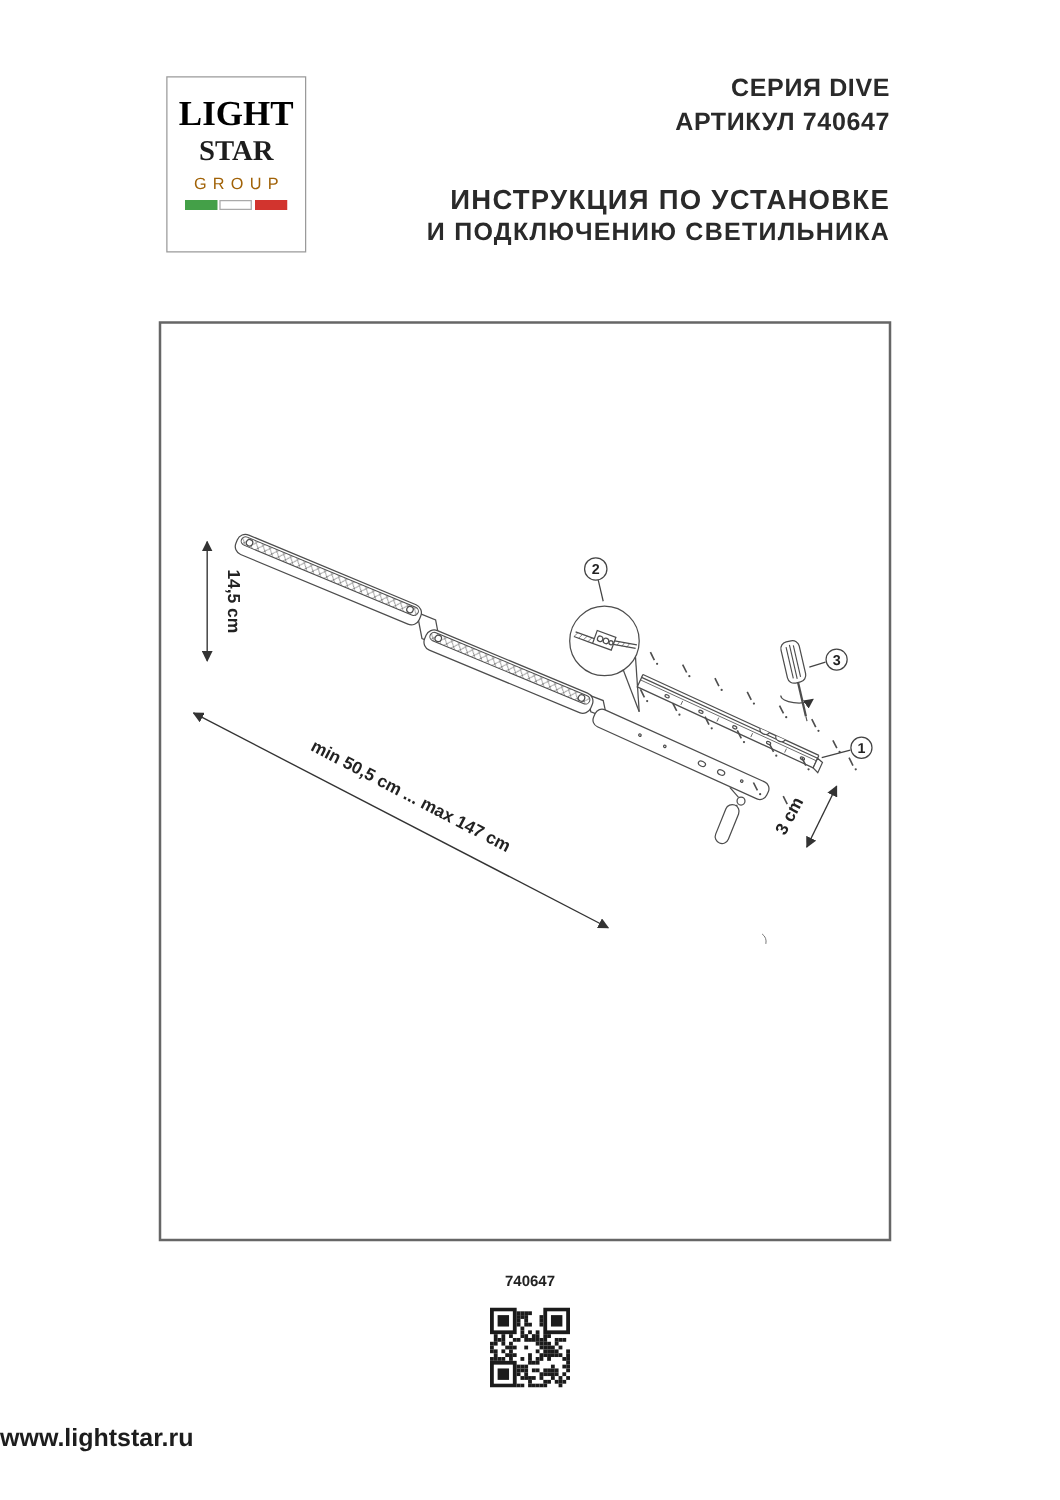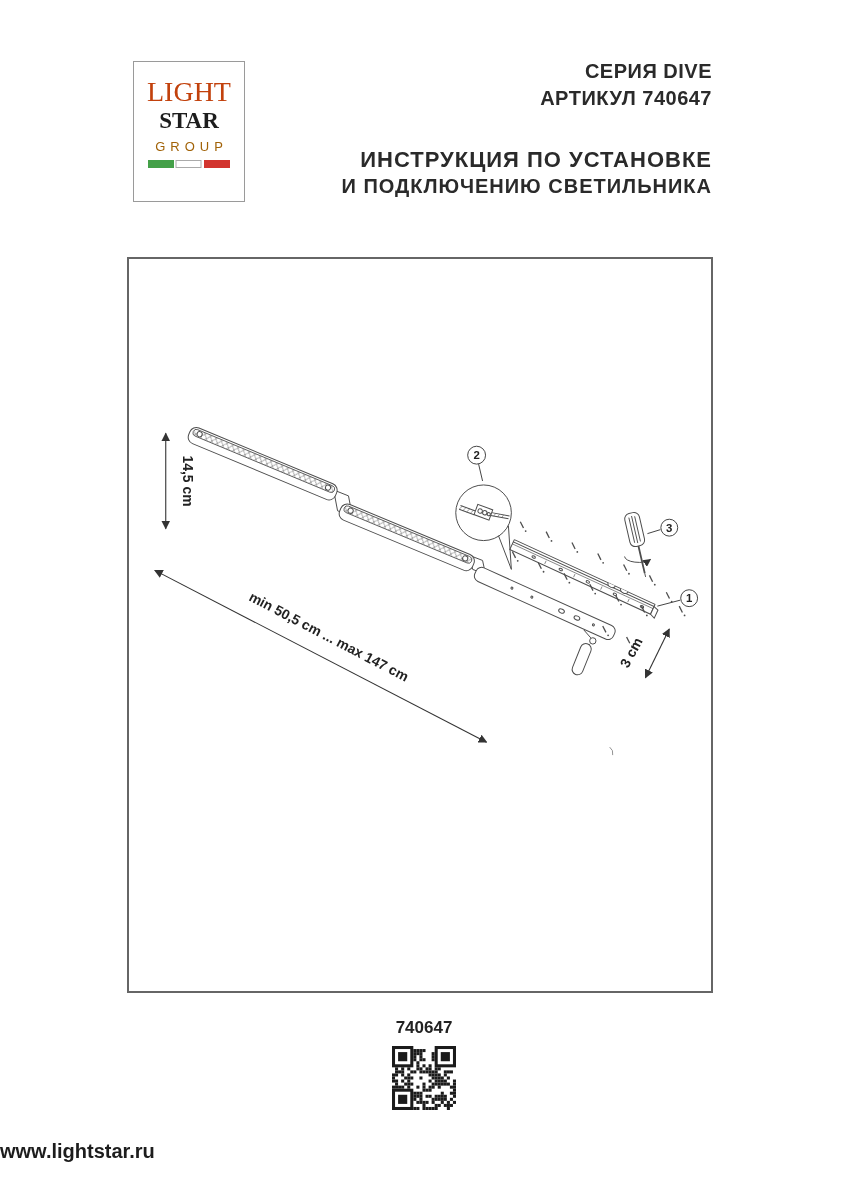--- a/index.html
+++ b/index.html
@@ -1,40 +1,40 @@
 <!DOCTYPE html>
 <html><head>
 <meta charset="utf-8">
 <style>
   html,body{margin:0;padding:0;background:#fff;}
   .page{position:relative;width:848px;height:1200px;background:#fff;overflow:hidden;
         font-family:"Liberation Sans",sans-serif;color:#222;}
   
   .logo{position:absolute;left:133px;top:61px;width:112px;height:141px;
         border:1px solid #9a9a9a;background:#fff;text-align:center;box-sizing:border-box;}
-  .logo-light{margin-top:16px;font-family:"Liberation Serif",serif;font-weight:normal;
-        font-size:28px;line-height:28px;letter-spacing:0px;color:#c2410c;}
+  .logo-light{margin-top:16px;font-family:"Liberation Serif",serif;font-weight:bold;
+        font-size:28px;line-height:28px;letter-spacing:0px;color:#000000;}
   .logo-star{font-family:"Liberation Serif",serif;font-weight:bold;font-size:23px;
         line-height:30px;color:#1d1d1d;}
   .logo-group{margin-top:3px;font-size:13px;letter-spacing:5px;color:#a16207;
         font-weight:400;text-indent:5px;}
   .logo-flag{margin:6px auto 0 auto;width:82px;height:8px;display:block;}
   
   .hdr{position:absolute;right:136px;color:#2a2a2a;white-space:nowrap;}
   .hdr-series{top:60px;font-size:20px;font-weight:bold;letter-spacing:.5px;}
   .hdr-article{top:87px;font-size:20px;font-weight:bold;letter-spacing:.5px;}
   .hdr-t1{top:147px;font-size:22px;font-weight:bold;letter-spacing:1px;margin-left:32px;}
   .hdr-t2{top:175px;font-size:20px;font-weight:bold;letter-spacing:1px;}
   
   .frame{position:absolute;left:127px;top:257px;width:586px;height:736px;
         border:2px solid #666;box-sizing:border-box;background:#fff;}
   .frame svg{display:block;}
   
   .f-article{position:absolute;left:0;top:1018px;width:100%;text-align:center;
-        font-size:17px;font-weight:bold;color:#222;}
+        font-size:12px;font-weight:bold;color:#222;}
   .qr{position:absolute;left:392px;top:1046px;width:64px;height:64px;}
   .f-site{position:absolute;left:0;top:1140px;width:100%;text-align:left;
         font-size:20px;font-weight:bold;color:#1d1d1d;}
 </style>
 </head>
 <body>
 
 <div class="page">
 
   <div class="logo">

